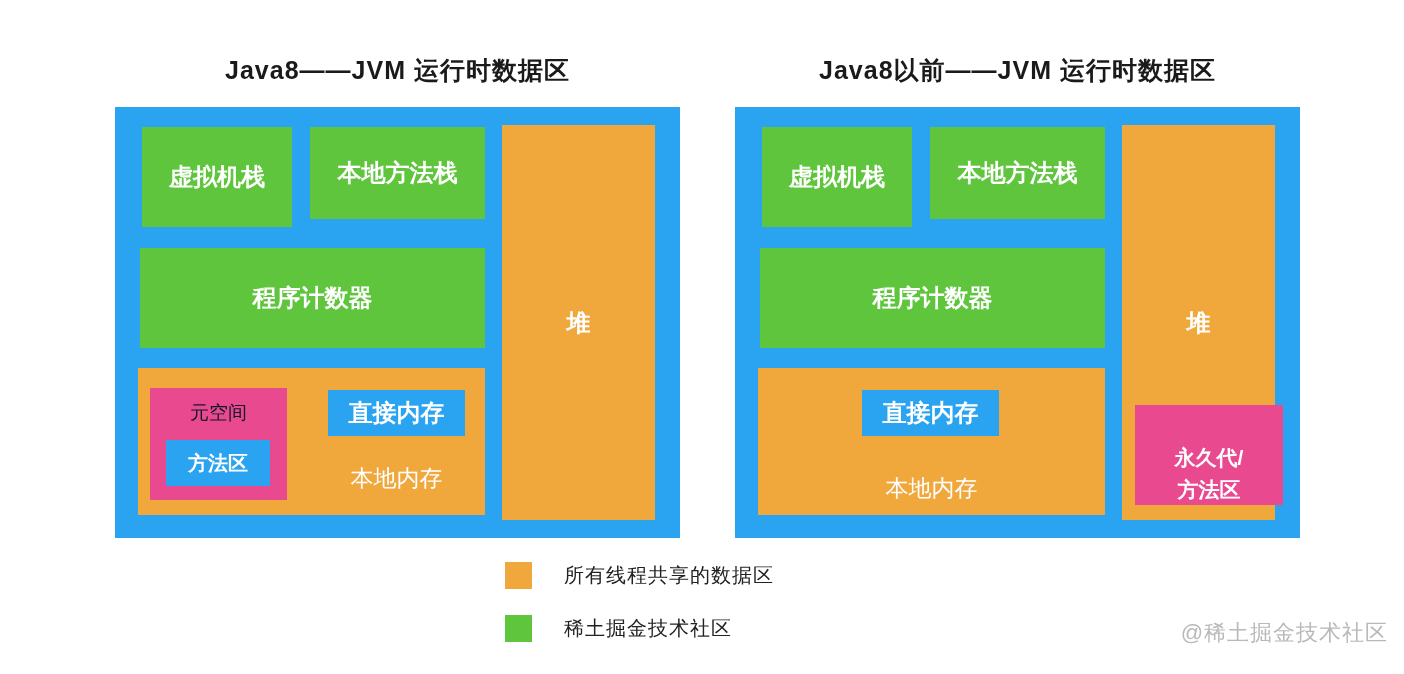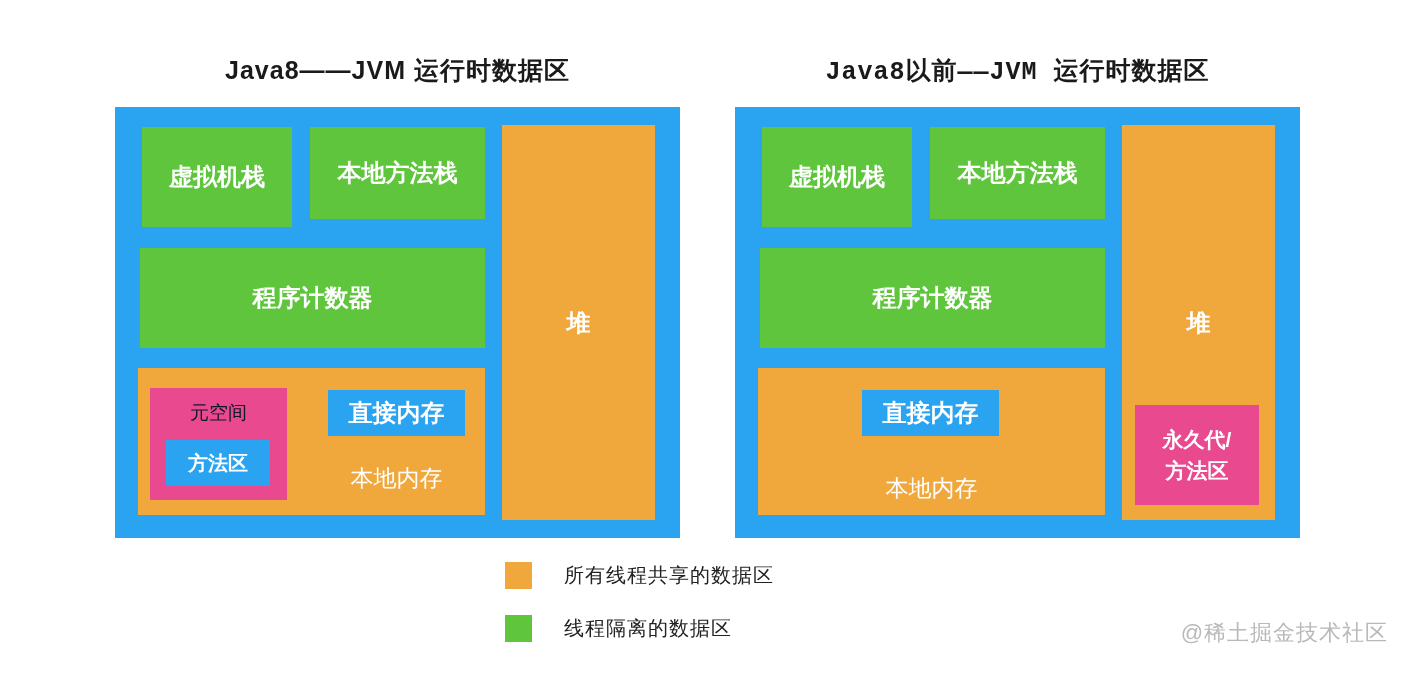--- a/index.html
+++ b/index.html
@@ -27,21 +27,21 @@
     position: absolute;
     top: 54px;
     width: 565px;
     text-align: center;
     font-size: 25px;
     font-weight: 600;
     color: var(--title-color);
     letter-spacing: 1px;
   }
   .panel-title.left  { left: 115px; }
-  .panel-title.right { left: 735px; font-family: Liberation Mono, monospace; }
+  .panel-title.right { left: 735px; }
 
   .container {
     position: absolute;
     top: 107px;
     width: 565px;
     height: 431px;
     background: var(--blue);
   }
   .container.left  { left: 115px; }
   .container.right { left: 735px; }
@@ -89,24 +89,25 @@
     color: #ffffff;
     font-size: 23px;
     font-weight: 500;
     text-align: center;
   }
   .container.left  .native-memory-label { left: 190px; top: 95px; width: 137px; }
   .container.right .native-memory-label { left: 0; top: 105px; width: 100%; }
 
   
   .permgen {
-    left: 13px; bottom: 15px; width: 124px; height: 100px;
+    left: 13px; bottom: 15px; width: 148px; height: 100px;
     flex-direction: column;
     font-size: 21px;
     line-height: 1.5;
+    justify-content: flex-end;
   }
 
   
   .legend-row {
     position: absolute;
     left: 505px;
     display: flex;
     align-items: center;
     gap: 32px;
   }
@@ -171,18 +172,18 @@
       </div>
     </div>
   </div>
 
   <div class="legend-row row1">
     <div class="legend-swatch orange"></div>
     <div class="legend-label">所有线程共享的数据区</div>
   </div>
   <div class="legend-row row2">
     <div class="legend-swatch green"></div>
-    <div class="legend-label">线程隔离的数据区</div>
+    <div class="legend-label">稀土掘金技术社区</div>
   </div>
 
   <div class="watermark">@稀土掘金技术社区</div>
 
 </div>
 
 </body></html>

